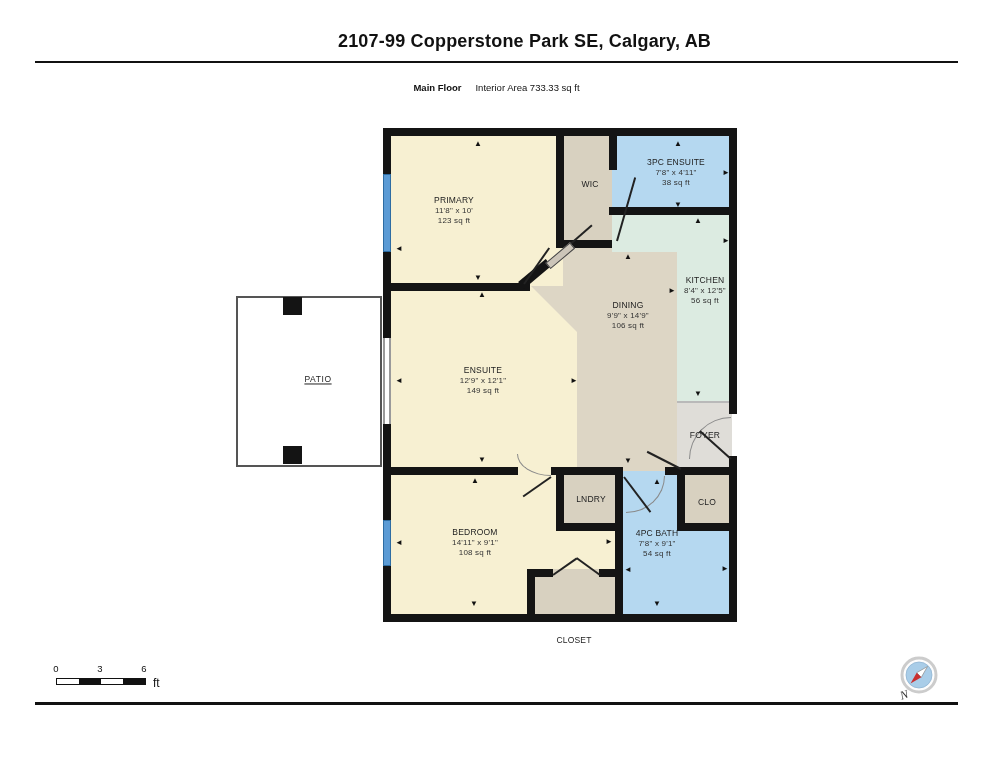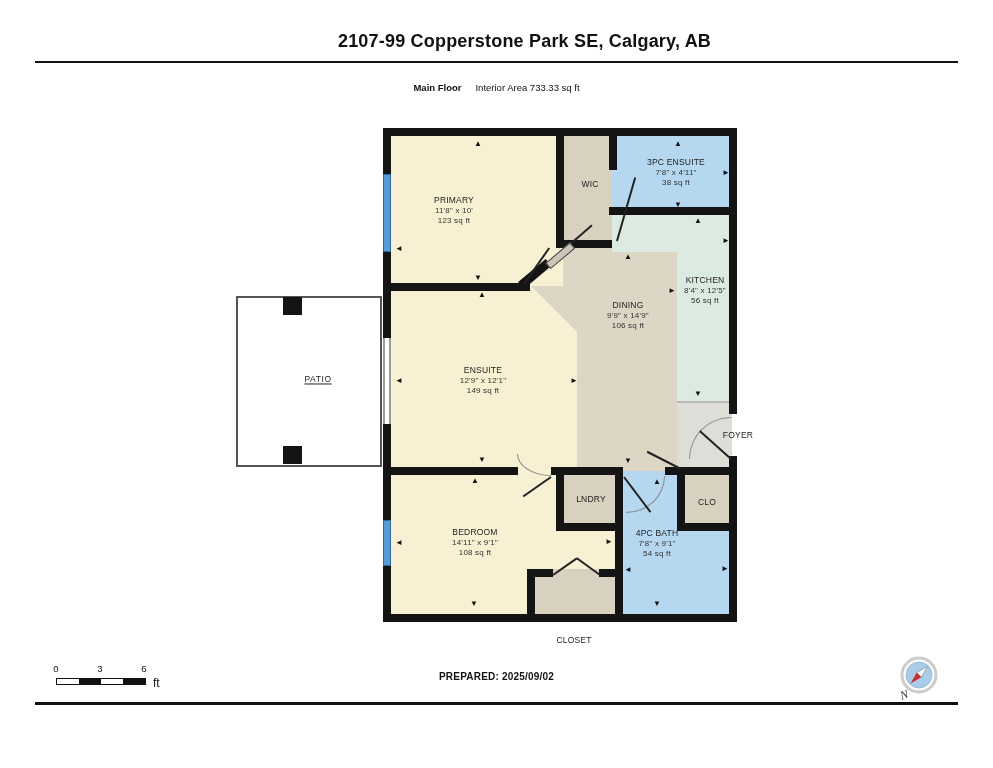--- a/index.html
+++ b/index.html
@@ -97,21 +97,21 @@
         <div class="area">106 sq ft</div>
     </div>
     <div class="rlabel" style="left:483px;top:381px;">
       <div class="name">ENSUITE</div>
         <div class="dims">12'9" x 12'1"</div>
         <div class="area">149 sq ft</div>
     </div>
     <div class="rlabel" style="left:318px;top:380px;letter-spacing:.6px;text-decoration:underline;">
       <div class="name">PATIO</div>
     </div>
-    <div class="rlabel" style="left:705px;top:436px;margin-left:33px;">
+    <div class="rlabel" style="left:705px;top:436px;">
       <div class="name">FOYER</div>
     </div>
     <div class="rlabel" style="left:591px;top:500px;">
       <div class="name">LNDRY</div>
     </div>
     <div class="rlabel" style="left:707px;top:503px;">
       <div class="name">CLO</div>
     </div>
     <div class="rlabel" style="left:475px;top:543px;">
       <div class="name">BEDROOM</div>
@@ -202,21 +202,20 @@
     <span class="tick" style="left:88px;">6</span>
     <span class="bar">
       <span class="seg" style="background:#fff;"></span>
         <span class="seg" style="background:#111;"></span>
         <span class="seg" style="background:#fff;"></span>
         <span class="seg" style="background:#111;"></span>
     </span>
     <span class="ft">ft</span>
   </div>
 
-  <div class="prepared">PREPARED: 2025/09/02</div>
 
   <div class="compass">
     <svg width="52" height="56" viewBox="0 0 52 56">
       <circle cx="26" cy="25" r="17" fill="#fdfdfd" stroke="#cccccc" stroke-width="3"></circle>
       <circle cx="26" cy="25" r="13" fill="#a9cde8" stroke="#8fb4d2" stroke-width="0.8"></circle>
       <polygon points="34.5,16.5 28.3,27.3 23.7,22.7" fill="#ffffff" stroke="#8a8a8a" stroke-width="0.7"></polygon>
       <polygon points="17.5,33.5 28.3,27.3 23.7,22.7" fill="#c92f2f"></polygon>
       <text x="7" y="49" font-size="12" font-style="italic" font-family="Liberation Serif, serif" fill="#333" transform="rotate(-18 10 45)">N</text>
     </svg>
   </div>

